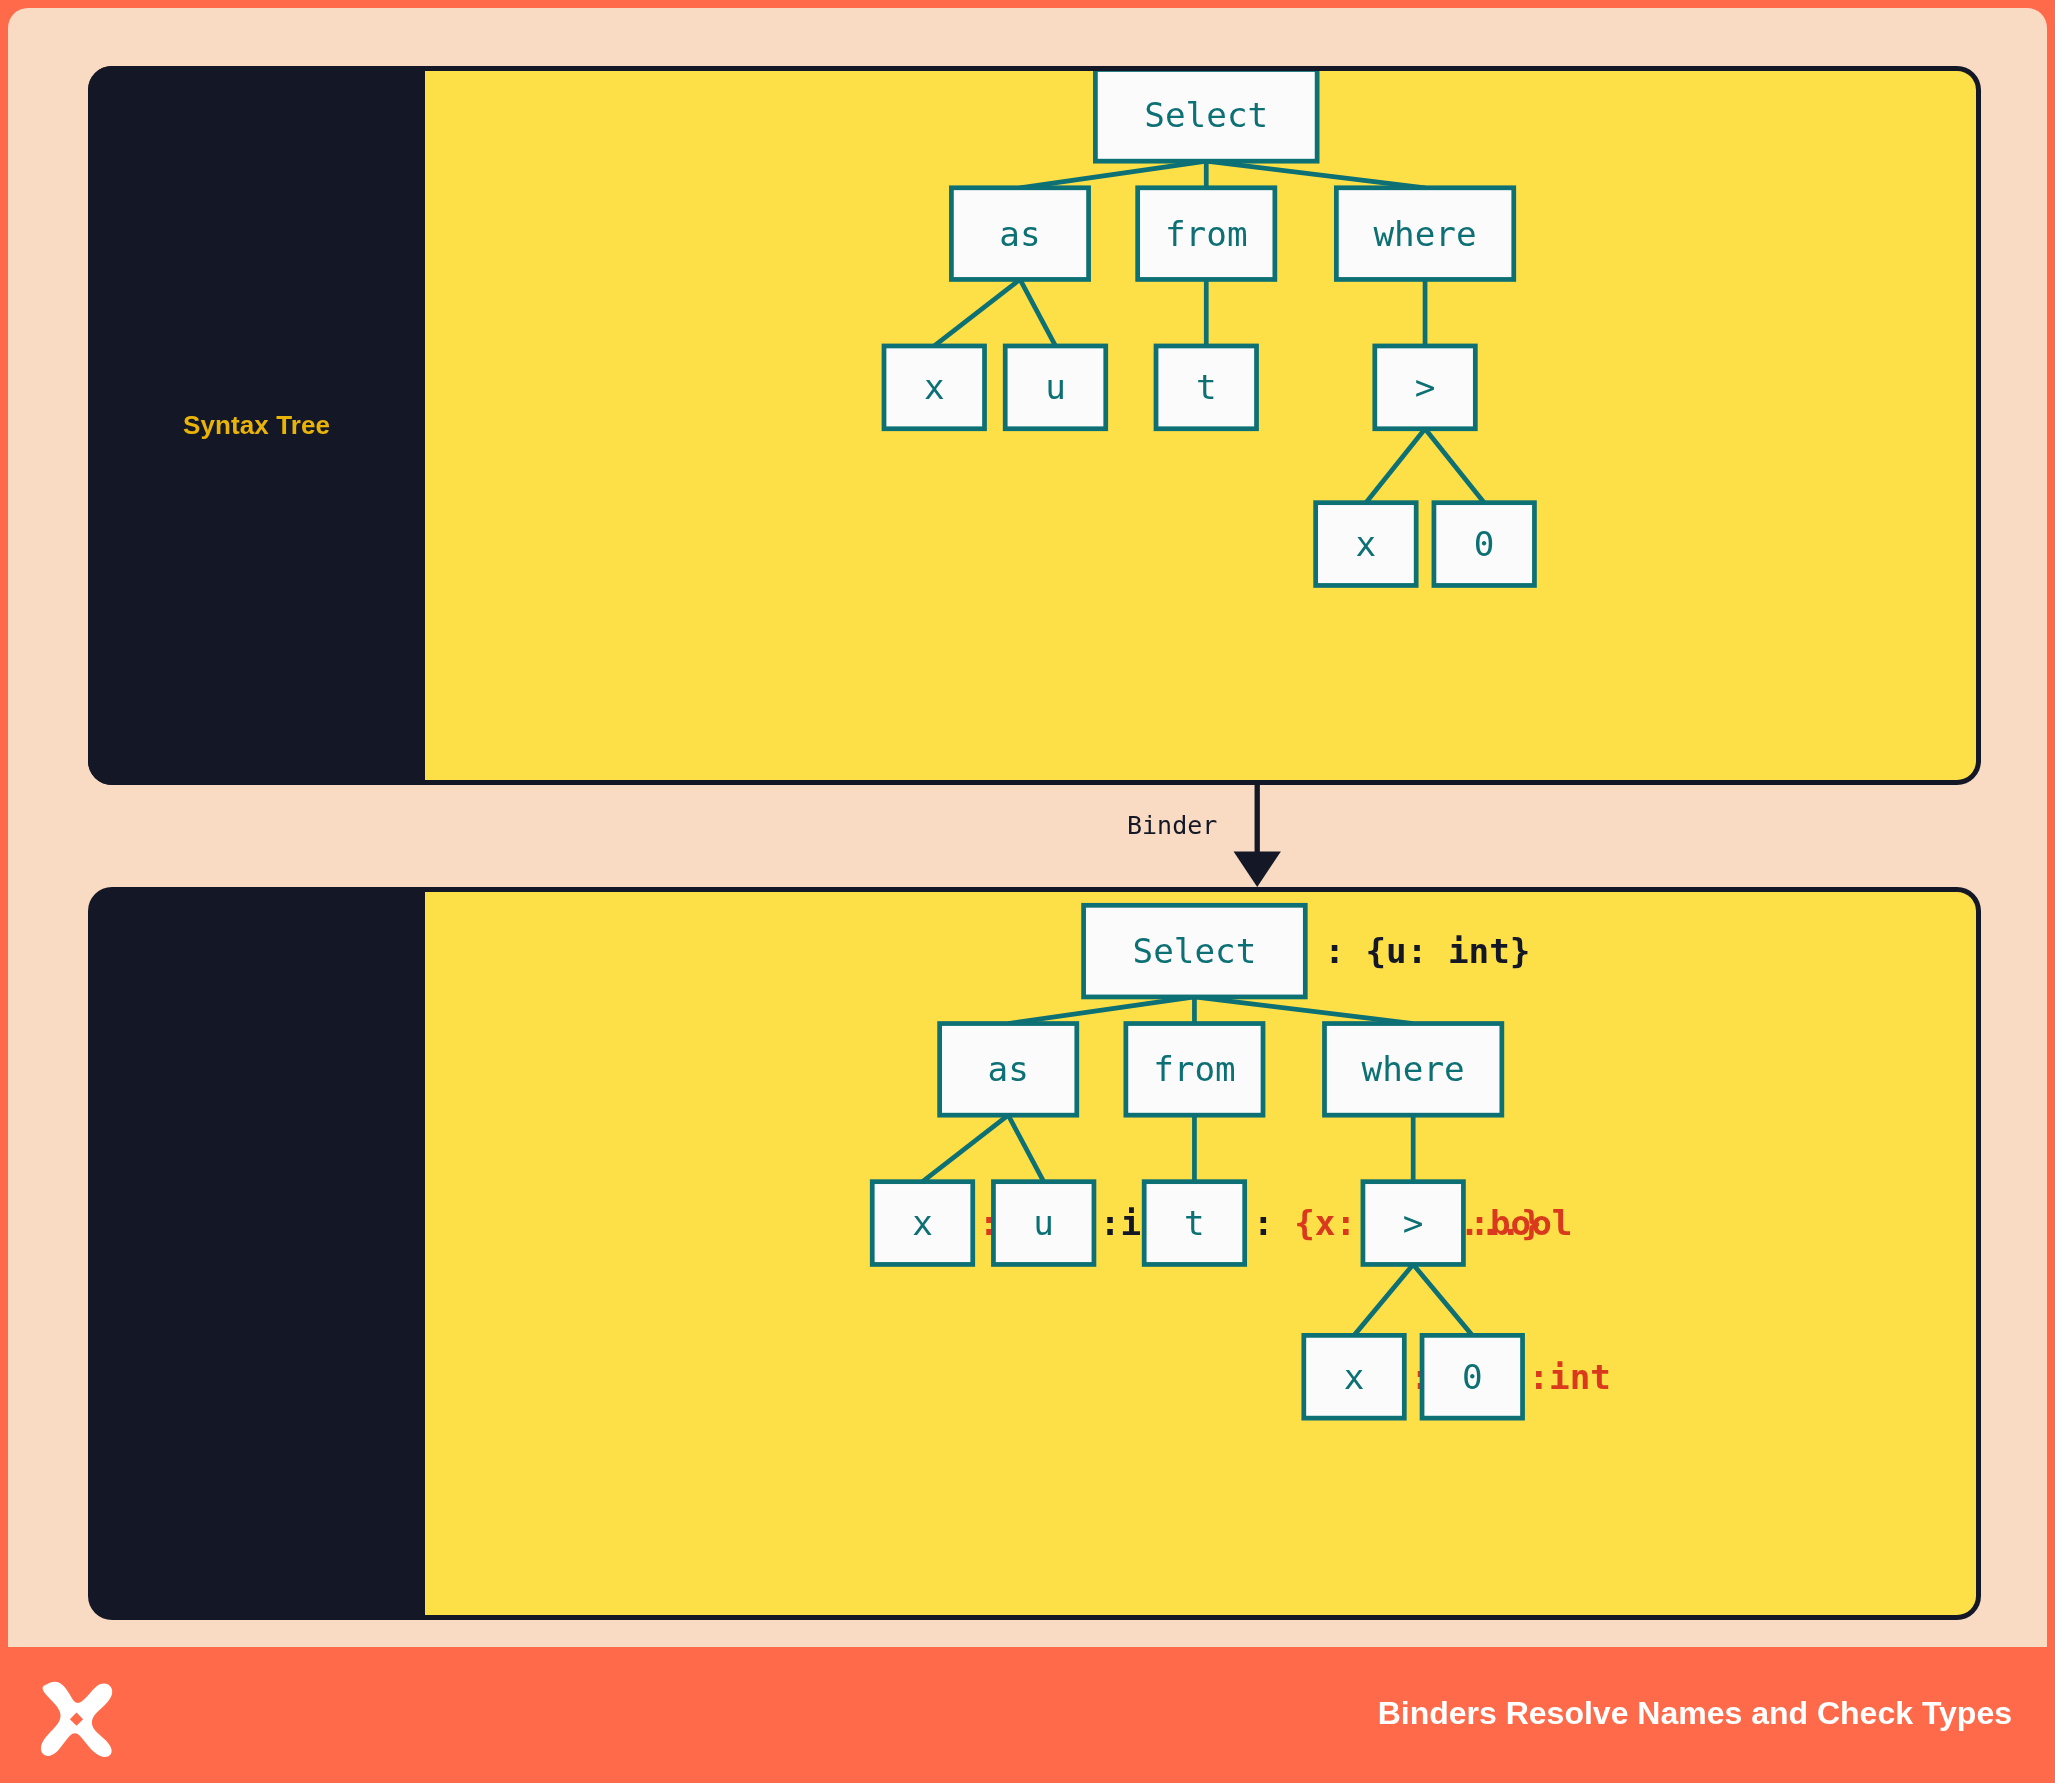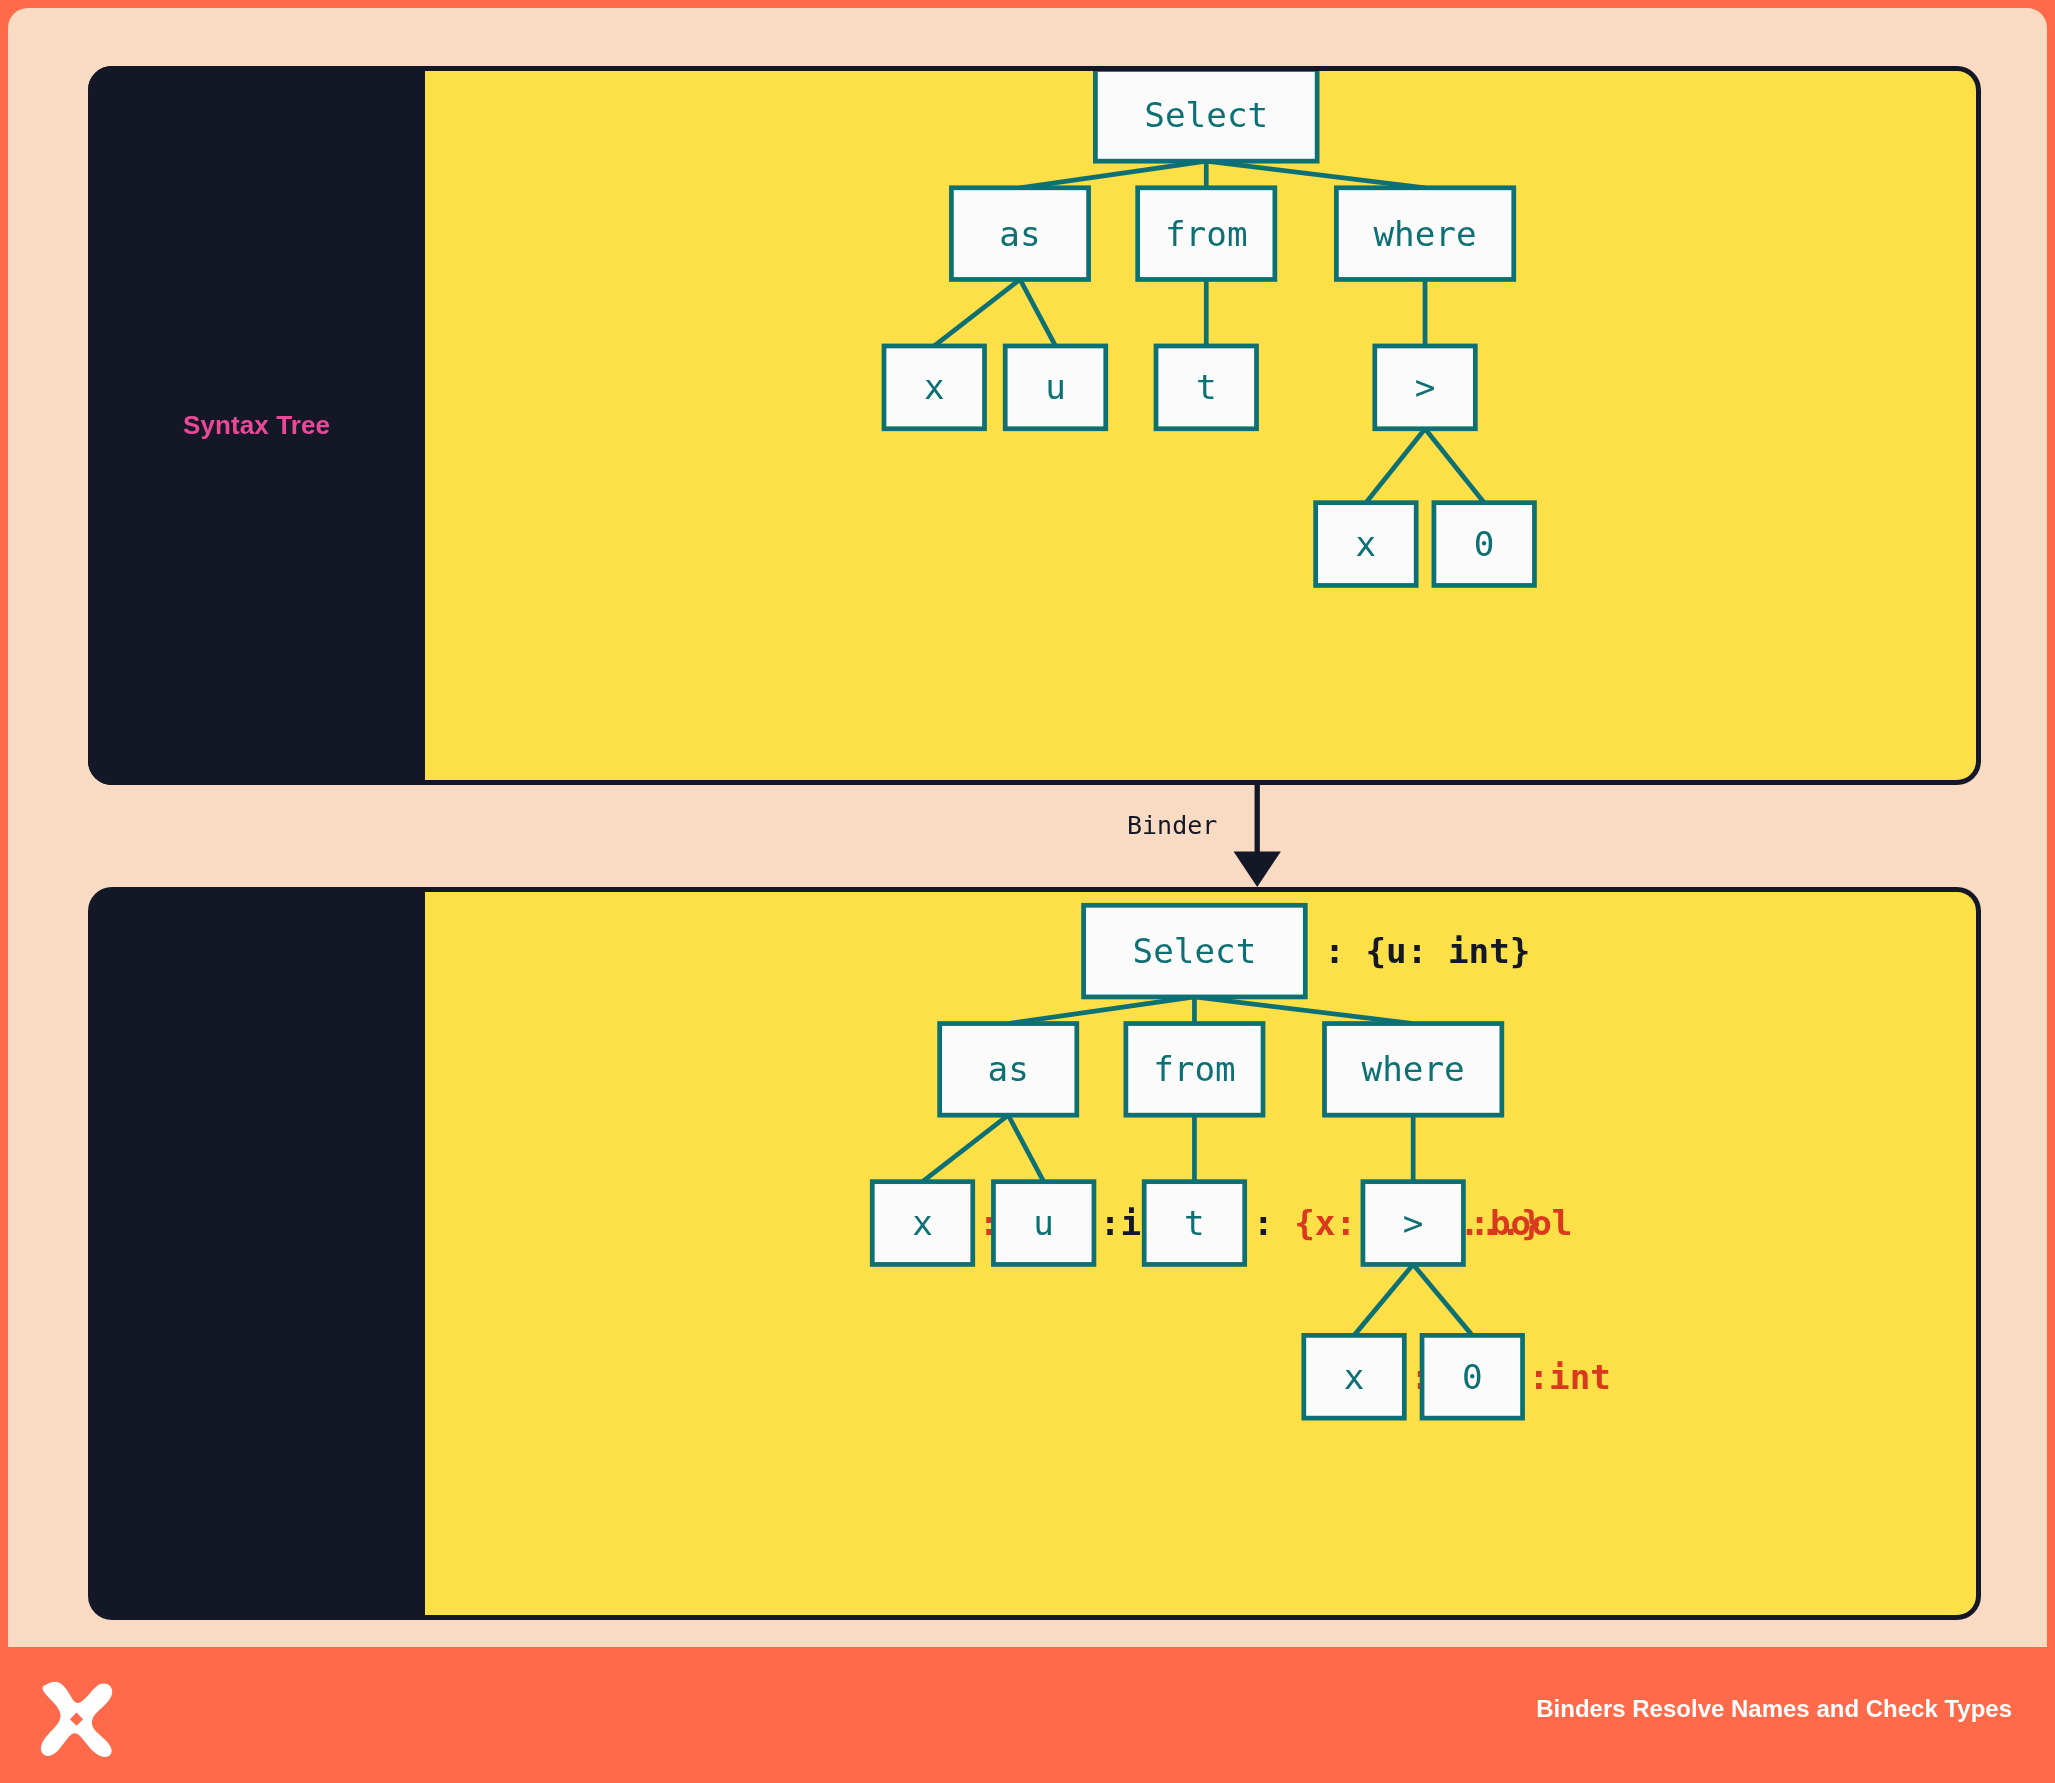--- a/index.html
+++ b/index.html
@@ -23,21 +23,21 @@
     position:absolute;
     background:#141826;
     border-radius:24px;
     overflow:hidden;
     box-sizing:border-box;
   }
   .panel .sidebar{
     position:absolute;left:0;top:0;bottom:0;width:337px;
     background:#141826;
     display:flex;align-items:center;justify-content:center;
-    color:#ec4899;font-weight:bold;font-size:26px;line-height:1.5;
+    color:#eab308;font-weight:bold;font-size:26px;line-height:1.5;
     text-align:center;
     letter-spacing:0.1px;
   }
   .panel .canvas{
     position:absolute;left:337px;top:5.3px;right:5.3px;bottom:5.3px;
     background:#fde047;
     border-radius:0 19px 19px 0;
     overflow:hidden;
   }
 
@@ -60,21 +60,21 @@
   
   #footer{
     position:absolute;left:0;bottom:0;width:2056px;height:134px;
     background:#ff6b4a;
   }
   #footer-logo{
     position:absolute;left:35px;top:26px;width:83px;height:83px;
   }
   #footer-text{
     position:absolute;right:44px;top:45px;
-    color:#ffffff;font-weight:bold;font-size:24px;
+    color:#ffffff;font-weight:bold;font-size:32px;
     white-space:nowrap;
   }
   .node-text{
     font-family:"DejaVu Sans Mono",monospace;
     fill:#0d7074;font-size:58px;text-anchor:middle;dominant-baseline:central;
   }
   .anno{
     font-family:"DejaVu Sans Mono",monospace;
     font-size:58px;font-weight:bold;dominant-baseline:central;
   }

